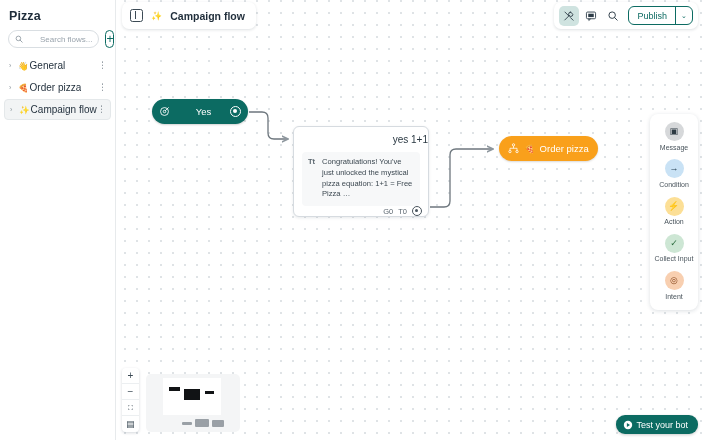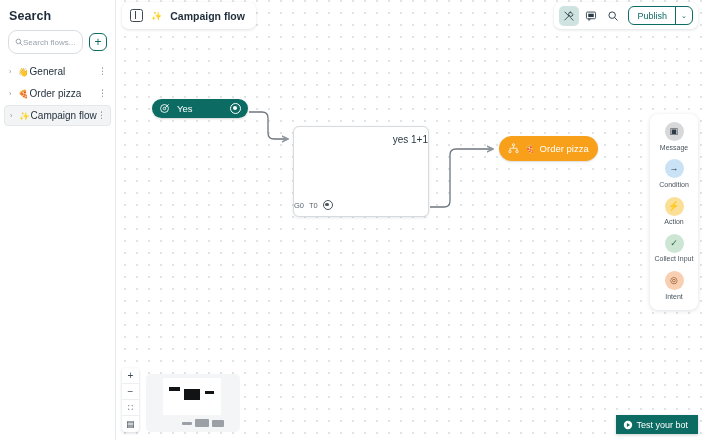--- a/index.html
+++ b/index.html
@@ -19,23 +19,23 @@
     position: relative;
     flex: 0 0 116px;
     z-index: 20;
   }
   .sidebar-title {
     font-size: 12.5px; font-weight: bold; color: #1f2d3a;
     padding: 9px 0 0 9px; letter-spacing: .1px;
   }
   .search-row { display: flex; align-items: center; gap: 6px; padding: 7px 8px 0 8px; }
   .search-box {
-    flex: 1 1 auto; height: 24px;
+    flex: 1 1 auto; height: 18px;
     border: 1px solid #d9dee2; border-radius: 9px;
-    display: flex; align-items: center; gap: 0;
+    display: flex; align-items: center; gap: 17px;
     padding: 0 6px; background: #fff;
   }
   .search-box .ph { font-size: 8px; color: #9aa4ad; white-space: nowrap; }
   .add-btn {
     width: 18px; height: 18px; border: 1px solid #0c6b62; border-radius: 6px;
     color: #0c6b62; display: flex; align-items: center; justify-content: center;
     font-size: 12px; line-height: 1; background: #fff; font-weight: 300;
   }
   .flow-list { margin-top: 7px; }
   .flow-item {
@@ -99,24 +99,25 @@
   .publish-label { font-size: 9px; color: #0c6b62; padding: 0 8px; font-weight: 500; }
   .publish-caret {
     width: 17px; height: 100%; border-left: 1px solid #0c6b62;
     display: flex; align-items: center; justify-content: center;
     color: #0c6b62; font-size: 7px;
   }
 
   
   .node-yes {
     position: absolute; left: 36px; top: 99px;
-    width: 96px; height: 19px; border-radius: 13px;
+    width: 96px; height: 25px; border-radius: 13px;
     background: #0c6b62; color: #fff;
     display: flex; align-items: center; padding: 0 7px;
     box-shadow: 0 1px 2px rgba(0,0,0,.18);
+    text-align: center;
   }
   .node-yes .lbl { font-size: 9.5px; margin-left: 7px; flex: 1 1 auto; }
   .port {
     width: 11px; height: 11px; border-radius: 50%;
     border: 1.6px solid #fff; background: #0c6b62;
     position: relative; flex: 0 0 11px;
   }
   .port:after {
     content: ""; position: absolute; left: 2px; top: 2px;
     width: 4px; height: 4px; border-radius: 50%; background: #fff;
@@ -130,21 +131,21 @@
     display: flex; flex-direction: column;
   }
   .node-card-title { font-size: 10px; color: #2a3842; padding: 7px 0 0 9px; text-align: right; }
   .msg-block {
     margin: 7px 8px 0 8px; background: #f7f8f9; border-radius: 4px;
     display: flex; gap: 5px; padding: 5px 6px 6px 6px;
   }
   .tt-icon { font-size: 7.5px; font-weight: bold; color: #5b666f; flex: 0 0 9px; line-height: 1.35; }
   .msg-text { font-size: 7.6px; line-height: 1.42; color: #3b4750; }
   .node-card-footer {
-    margin-top: auto; display: flex; align-items: center; justify-content: flex-start;
+    margin-top: auto; display: flex; align-items: center; justify-content: flex-end;
     gap: 5px; padding: 0 6px 6px 0;
   }
   .gt { font-size: 7.5px; color: #5b666f; }
   .port-dark {
     width: 10px; height: 10px; border-radius: 50%;
     border: 1.6px solid #4a555e; background: #fff; position: relative;
   }
   .port-dark:after {
     content: ""; position: absolute; left: 1.7px; top: 1.7px;
     width: 3.2px; height: 3.2px; border-radius: 50%; background: #4a555e;
@@ -193,33 +194,33 @@
   .minimap {
     position: absolute; left: 30px; bottom: 8px;
     width: 94px; height: 58px; background: #f4f5f6; border-radius: 5px;
   }
   .mm-view { position: absolute; left: 17px; top: 4px; width: 58px; height: 37px; background: #fff; }
   .mm-node { position: absolute; background: #111315; }
   .mm-bar { position: absolute; background: #9aa0a6; border-radius: 1px; }
 
   .test-btn {
     position: absolute; right: 6px; bottom: 6px;
-    height: 19px; border-radius: 0; background: #0c6b62;
+    height: 19px; border-radius: 9px; background: #0c6b62;
     display: flex; align-items: center; gap: 3px; padding: 0 10px 0 7px;
     box-shadow: 0 1px 3px rgba(0,0,0,.2);
   }
   .test-btn .lbl { font-size: 9px; color: #fff; white-space: nowrap; }
 </style>
 </head>
 <body>
 
 <div id="app">
 
   <div class="sidebar">
-    <div class="sidebar-title">Search</div>
+    <div class="sidebar-title">Pizza</div>
 
     <div class="search-row">
       <div class="search-box">
         <svg width="8" height="8" viewBox="0 0 16 16">
           <circle cx="6.8" cy="6.8" r="4.6" fill="none" stroke="#8d979f" stroke-width="1.7"></circle>
           <line x1="10.3" y1="10.3" x2="14.4" y2="14.4" stroke="#8d979f" stroke-width="1.7" stroke-linecap="round"></line>
         </svg>
         <span class="ph">Search flows...</span>
       </div>
       <div class="add-btn">+</div>
@@ -264,20 +265,24 @@
         <circle cx="10" cy="10" r="7.2" fill="none" stroke="#ffffff" stroke-width="1.6"></circle>
         <circle cx="10" cy="10" r="2.3" fill="none" stroke="#ffffff" stroke-width="1.6"></circle>
         <line x1="11.6" y1="8.4" x2="17" y2="3" stroke="#ffffff" stroke-width="1.6" stroke-linecap="round"></line>
       </svg>
       <span class="lbl">Yes</span>
       <span class="port"></span>
     </div>
 
     <div class="node-card">
       <div class="node-card-title">yes 1+1</div>
+      <div class="msg-block">
+        <span class="tt-icon">Tt</span>
+        <span class="msg-text">Congratulations! You've just unlocked the mystical pizza equation: 1+1 = Free Pizza …</span>
+      </div>
       <div class="node-card-footer">
         <span class="gt">G0</span>
         <span class="gt">T0</span>
         <span class="port-dark"></span>
       </div>
     </div>
 
     <div class="node-order">
       <svg width="11" height="11" viewBox="0 0 20 20">
         <circle cx="10" cy="3.4" r="2.1" fill="none" stroke="#fff" stroke-width="1.5"></circle>

